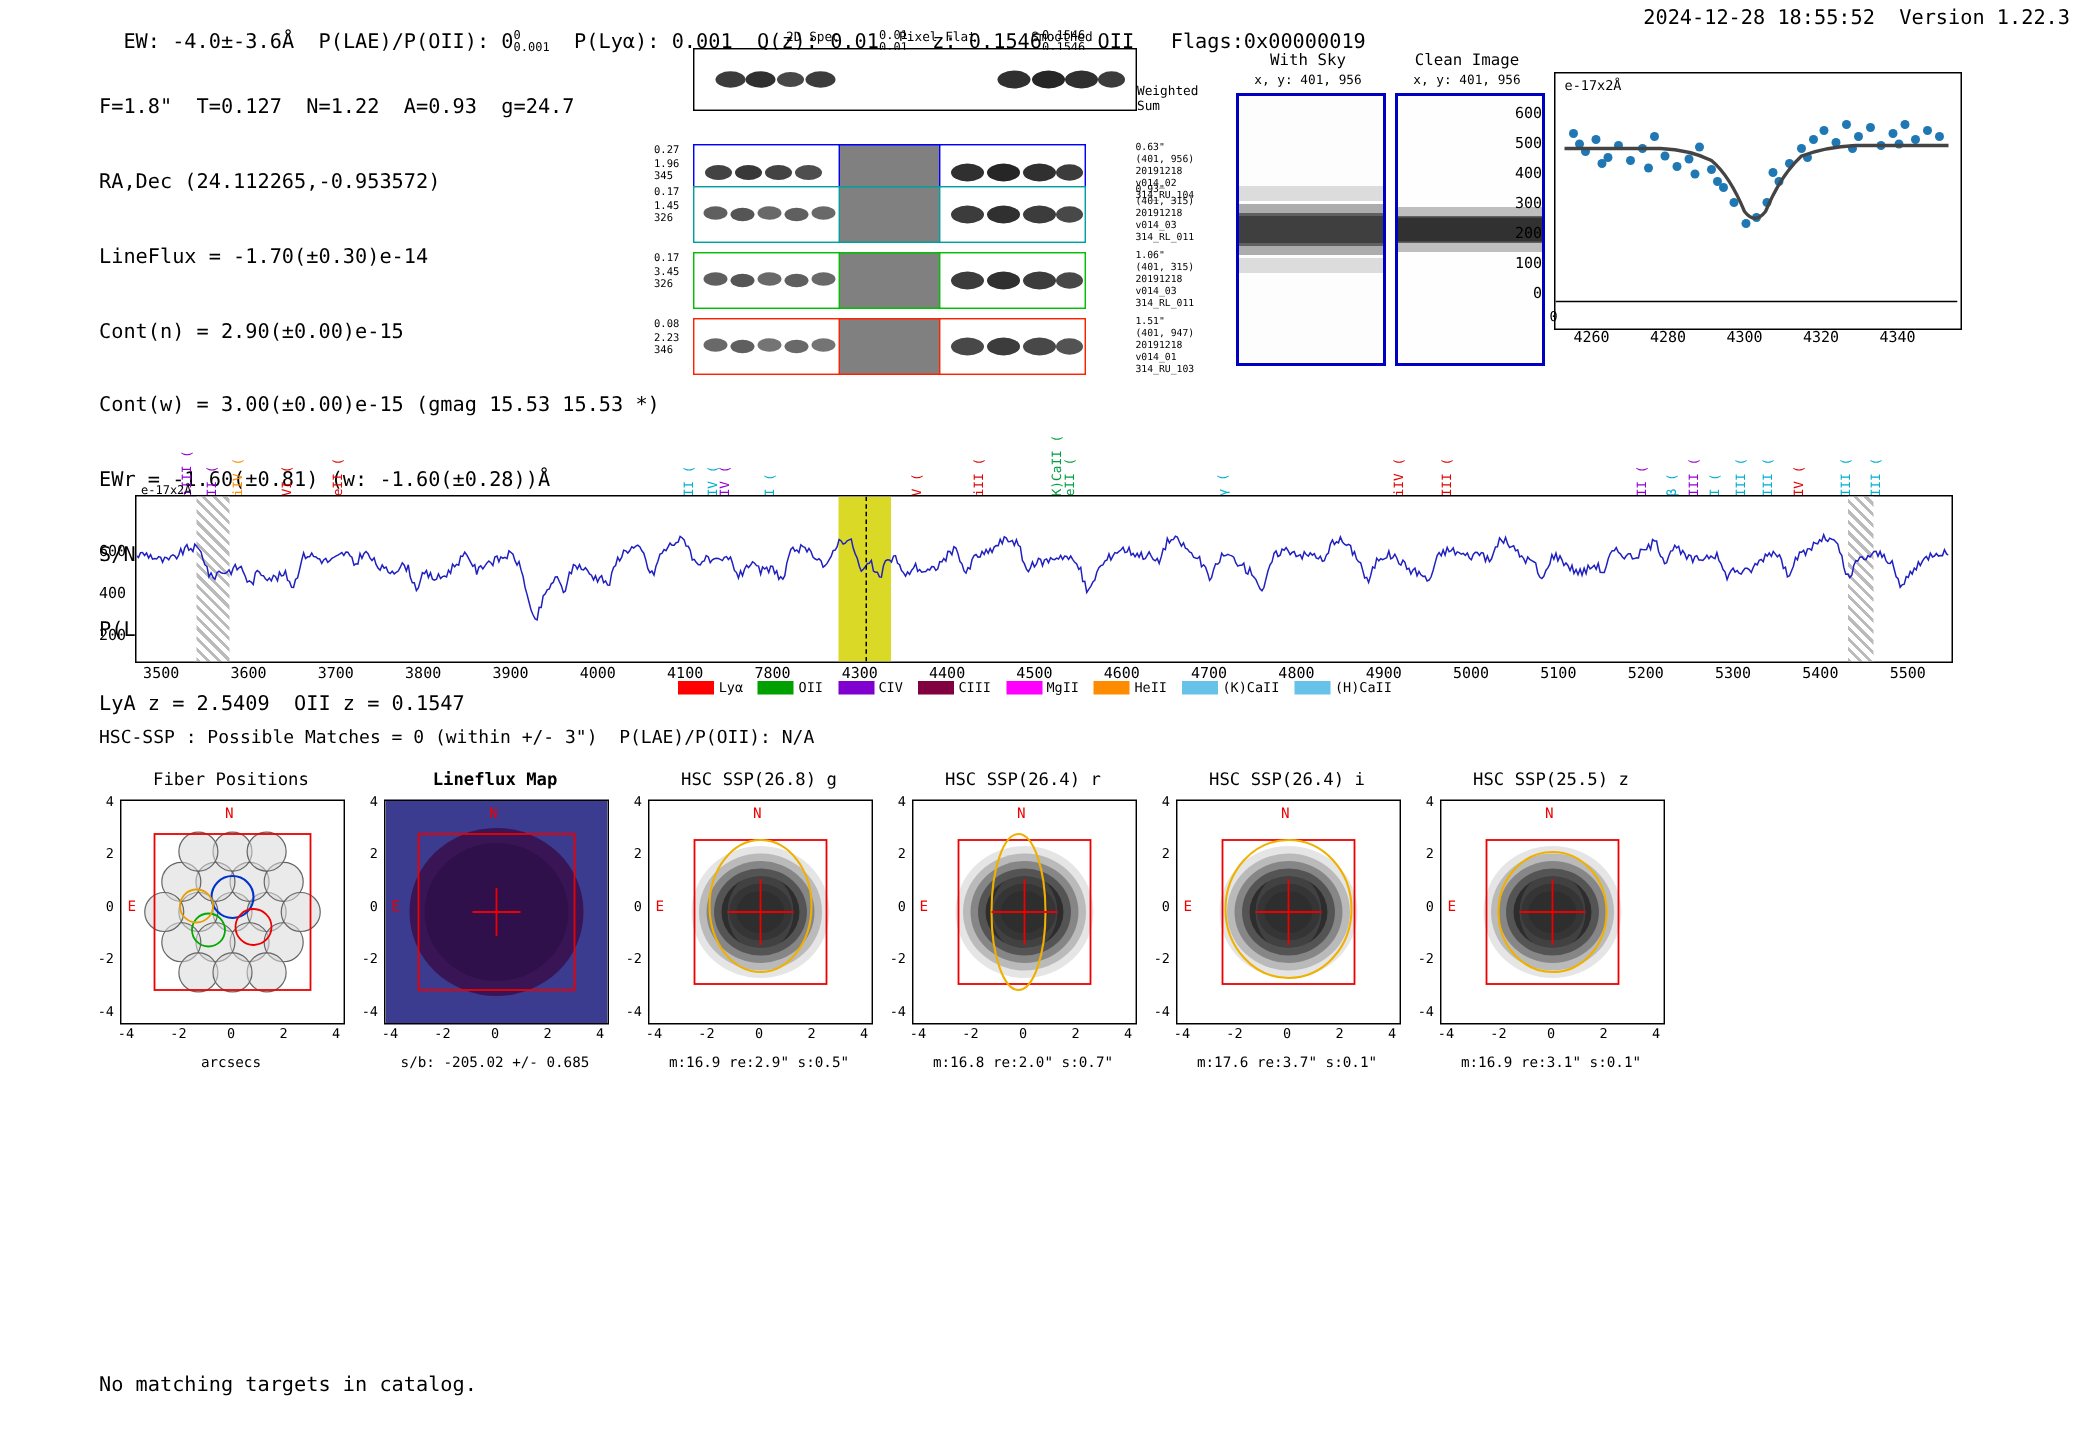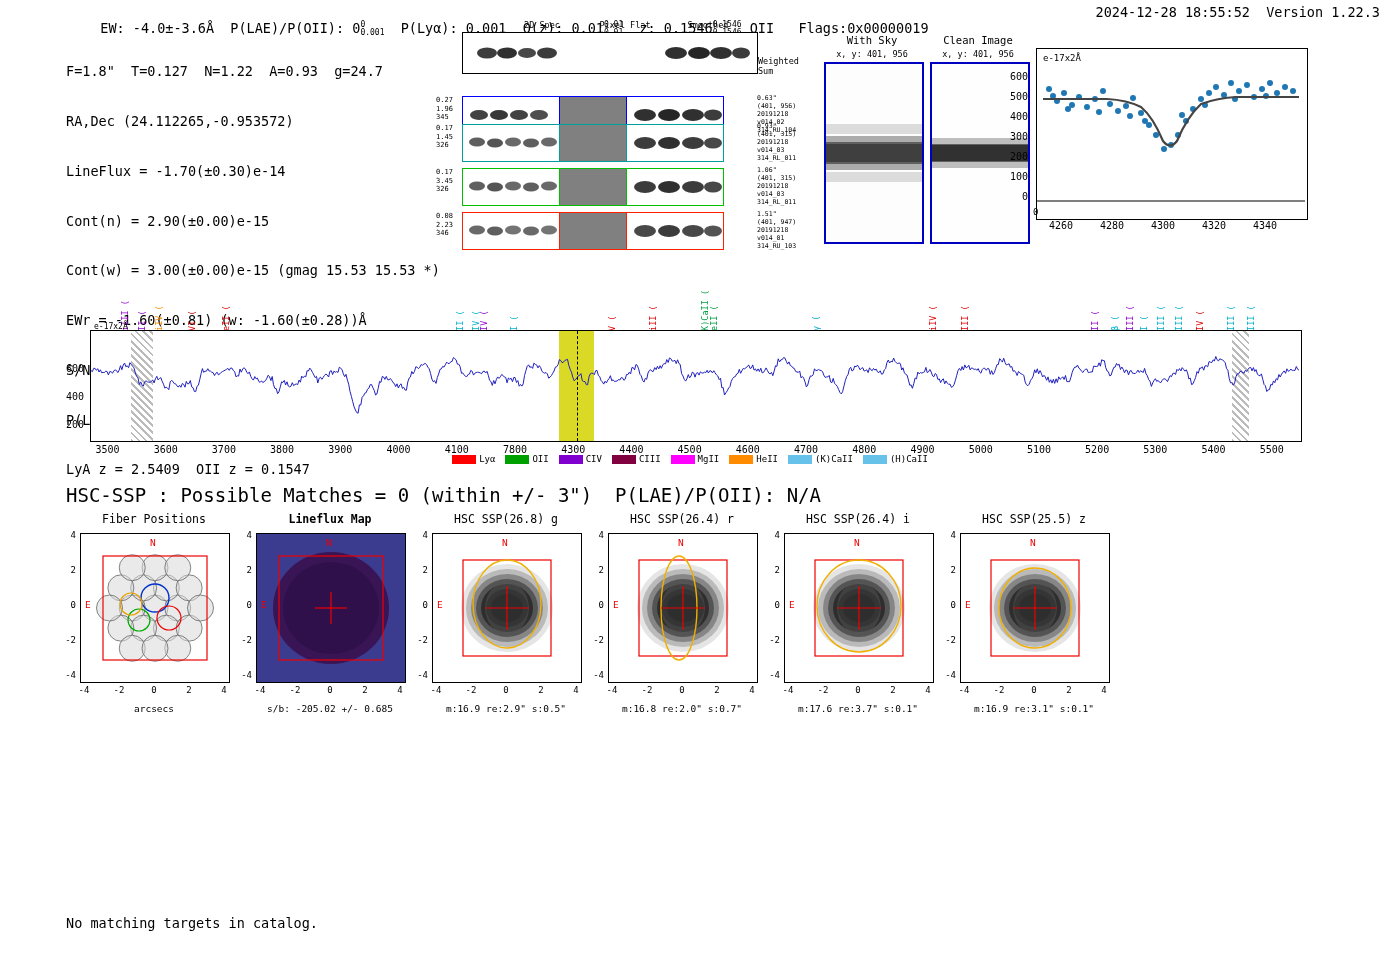--- a/index.html
+++ b/index.html
@@ -1,21 +1,21 @@
 <!DOCTYPE html>
 <html><head>
 <meta charset="utf-8">
 <style>
   html,body{margin:0;padding:0;background:#ffffff;}
   body{width:1400px;height:953px;position:relative;font-family:"DejaVu Sans Mono",monospace;color:#000;}
   .abs{position:absolute;}
   .mono{font-family:"DejaVu Sans Mono",monospace;}
 
   
-  #header-line{top:4px;left:84px;font-size:13.5px;white-space:pre;letter-spacing:0px;}
+  #header-line{top:4px;left:66px;font-size:13.5px;white-space:pre;letter-spacing:0px;}
   #header-date{top:4px;right:20px;font-size:13.5px;white-space:pre;}
   .supsub{display:inline-block;font-size:8px;line-height:8px;vertical-align:middle;text-align:left;}
 
   
   #info-block{top:30px;left:66px;font-size:13.5px;line-height:16.6px;white-space:pre;}
 
   
   #spec2d{top:32px;left:462px;width:300px;height:224px;}
   .panel{position:relative;overflow:hidden;background:#fff;}
   .tinyleft{position:absolute;font-size:7px;line-height:8.5px;white-space:pre;left:-26px;}
@@ -34,21 +34,21 @@
   #fullspec-plot{position:absolute;top:62px;left:0;width:1210px;height:110px;border:1px solid #000;background:#fff;overflow:hidden;}
   .vline{position:absolute;top:0;bottom:0;width:1px;border-left:1px dashed #444;}
   .linelabel{position:absolute;font-size:8.5px;transform-origin:left bottom;white-space:nowrap;}
   .xtick{position:absolute;font-size:10px;transform:translateX(-50%);}
   .ytick{position:absolute;font-size:10px;transform:translateY(-50%);text-align:right;}
   .legend-box{display:inline-block;width:24px;height:9px;margin-right:3px;vertical-align:middle;}
   #legend{position:absolute;top:186px;left:0;width:1210px;text-align:center;font-size:9px;}
   #legend span.it{margin-right:10px;white-space:nowrap;}
 
   
-  #hsc-header{top:484px;left:66px;font-size:19px;white-space:pre;}
+  #hsc-header{top:484px;left:66px;font-size:12px;white-space:pre;}
   .thumb-title{position:absolute;font-size:11.5px;text-align:center;width:150px;}
   .thumb-box{position:absolute;width:148px;height:148px;border:1px solid #000;background:#fff;overflow:hidden;}
   .thumb-cap{position:absolute;font-size:9.5px;text-align:center;width:180px;}
   .tkx{position:absolute;font-size:9px;transform:translateX(-50%);}
   .tky{position:absolute;font-size:9px;transform:translateY(-50%);text-align:right;}
   .NE{position:absolute;font-size:9.5px;color:#e00;}
 
   
   #footer{top:876px;left:66px;font-size:13.5px;line-height:19px;white-space:pre;}
 </style>

